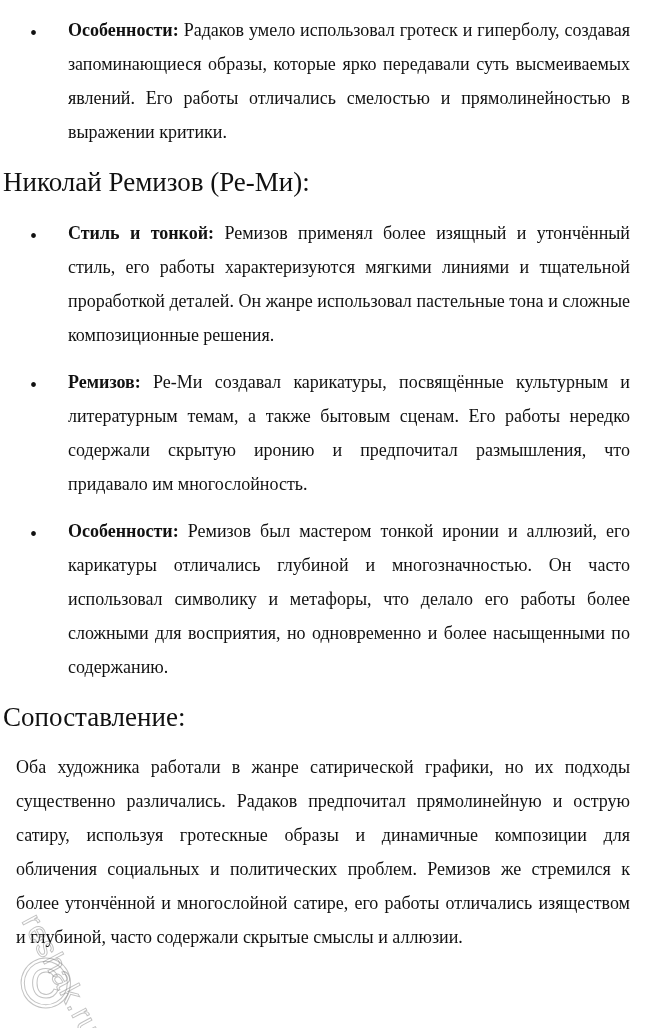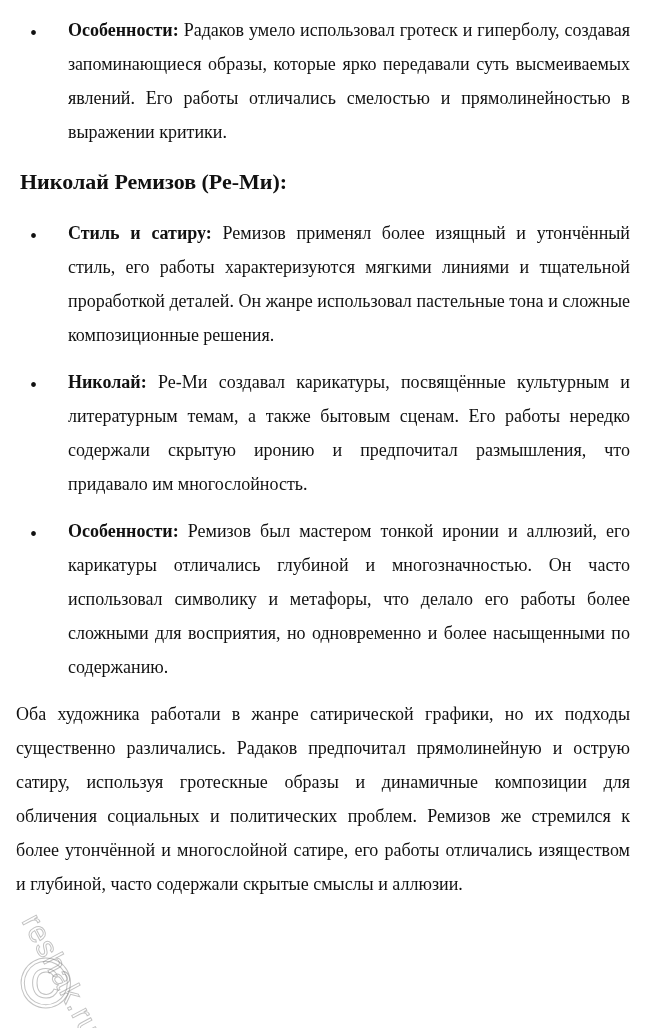--- a/index.html
+++ b/index.html
@@ -21,25 +21,25 @@
       top: 0;
       width: 643px;
     }
     .para, .li-text {
       font-size: 18px;
       line-height: 34px;
       text-align: justify;
       margin: 13px;
     }
     .heading {
-      font-size: 22px;
+      font-size: 27px;
       line-height: 40.5px;
-      font-weight: bold;
+      font-weight: normal;
       margin: 0;
-      padding-left: 20px;
+      padding-left: 3px;
     }
     ul.list {
       list-style: none;
       margin: 0;
       padding: 0;
     }
     ul.list li {
       position: relative;
       padding-left: 55px;
       margin: 0;
@@ -104,32 +104,33 @@
       <span class="bullet">•</span>
       <p class="li-text"><span class="term">Особенности:</span><span> Радаков умело использовал гротеск и гиперболу, создавая запоминающиеся образы, которые ярко передавали суть высмеиваемых явлений. Его работы отличались смелостью и прямолинейностью в выражении критики.</span></p>
     </li>
   </ul>
 
   <h2 class="heading sec1-heading">Николай Ремизов (Ре-Ми):</h2>
 
   <ul class="list sec1-list">
     <li>
       <span class="bullet">•</span>
-      <p class="li-text"><span class="term">Стиль и сатиру:</span><span> Ремизов применял более изящный и утончённый стиль, его работы характеризуются мягкими линиями и тщательной проработкой деталей. Он жанре использовал пастельные тона и сложные композиционные решения.</span></p>
+      <p class="li-text"><span class="term">Стиль и тонкой:</span><span> Ремизов применял более изящный и утончённый стиль, его работы характеризуются мягкими линиями и тщательной проработкой деталей. Он жанре использовал пастельные тона и сложные композиционные решения.</span></p>
     </li>
     <li>
       <span class="bullet">•</span>
-      <p class="li-text"><span class="term">Николай:</span><span> Ре-Ми создавал карикатуры, посвящённые культурным и литературным темам, а также бытовым сценам. Его работы нередко содержали скрытую иронию и предпочитал размышления, что придавало им многослойность.</span></p>
+      <p class="li-text"><span class="term">Ремизов:</span><span> Ре-Ми создавал карикатуры, посвящённые культурным и литературным темам, а также бытовым сценам. Его работы нередко содержали скрытую иронию и предпочитал размышления, что придавало им многослойность.</span></p>
     </li>
     <li>
       <span class="bullet">•</span>
       <p class="li-text"><span class="term">Особенности:</span><span> Ремизов был мастером тонкой иронии и аллюзий, его карикатуры отличались глубиной и многозначностью. Он часто использовал символику и метафоры, что делало его работы более сложными для восприятия, но одновременно и более насыщенными по содержанию.</span></p>
     </li>
   </ul>
 
+  <h2 class="heading sec2-heading">Сопоставление:</h2>
   <p class="para sec2-para">Оба художника работали в жанре сатирической графики, но их подходы существенно различались. Радаков предпочитал прямолинейную и острую сатиру, используя гротескные образы и динамичные композиции для обличения социальных и политических проблем. Ремизов же стремился к более утончённой и многослойной сатире, его работы отличались изяществом и глубиной, часто содержали скрытые смыслы и аллюзии.</p>
 
 </div>
 
 <div class="watermark">
   <span class="wm-copy">©</span>
   <span class="wm-text">reshak.ru</span>
 </div>
 
 </body></html>

